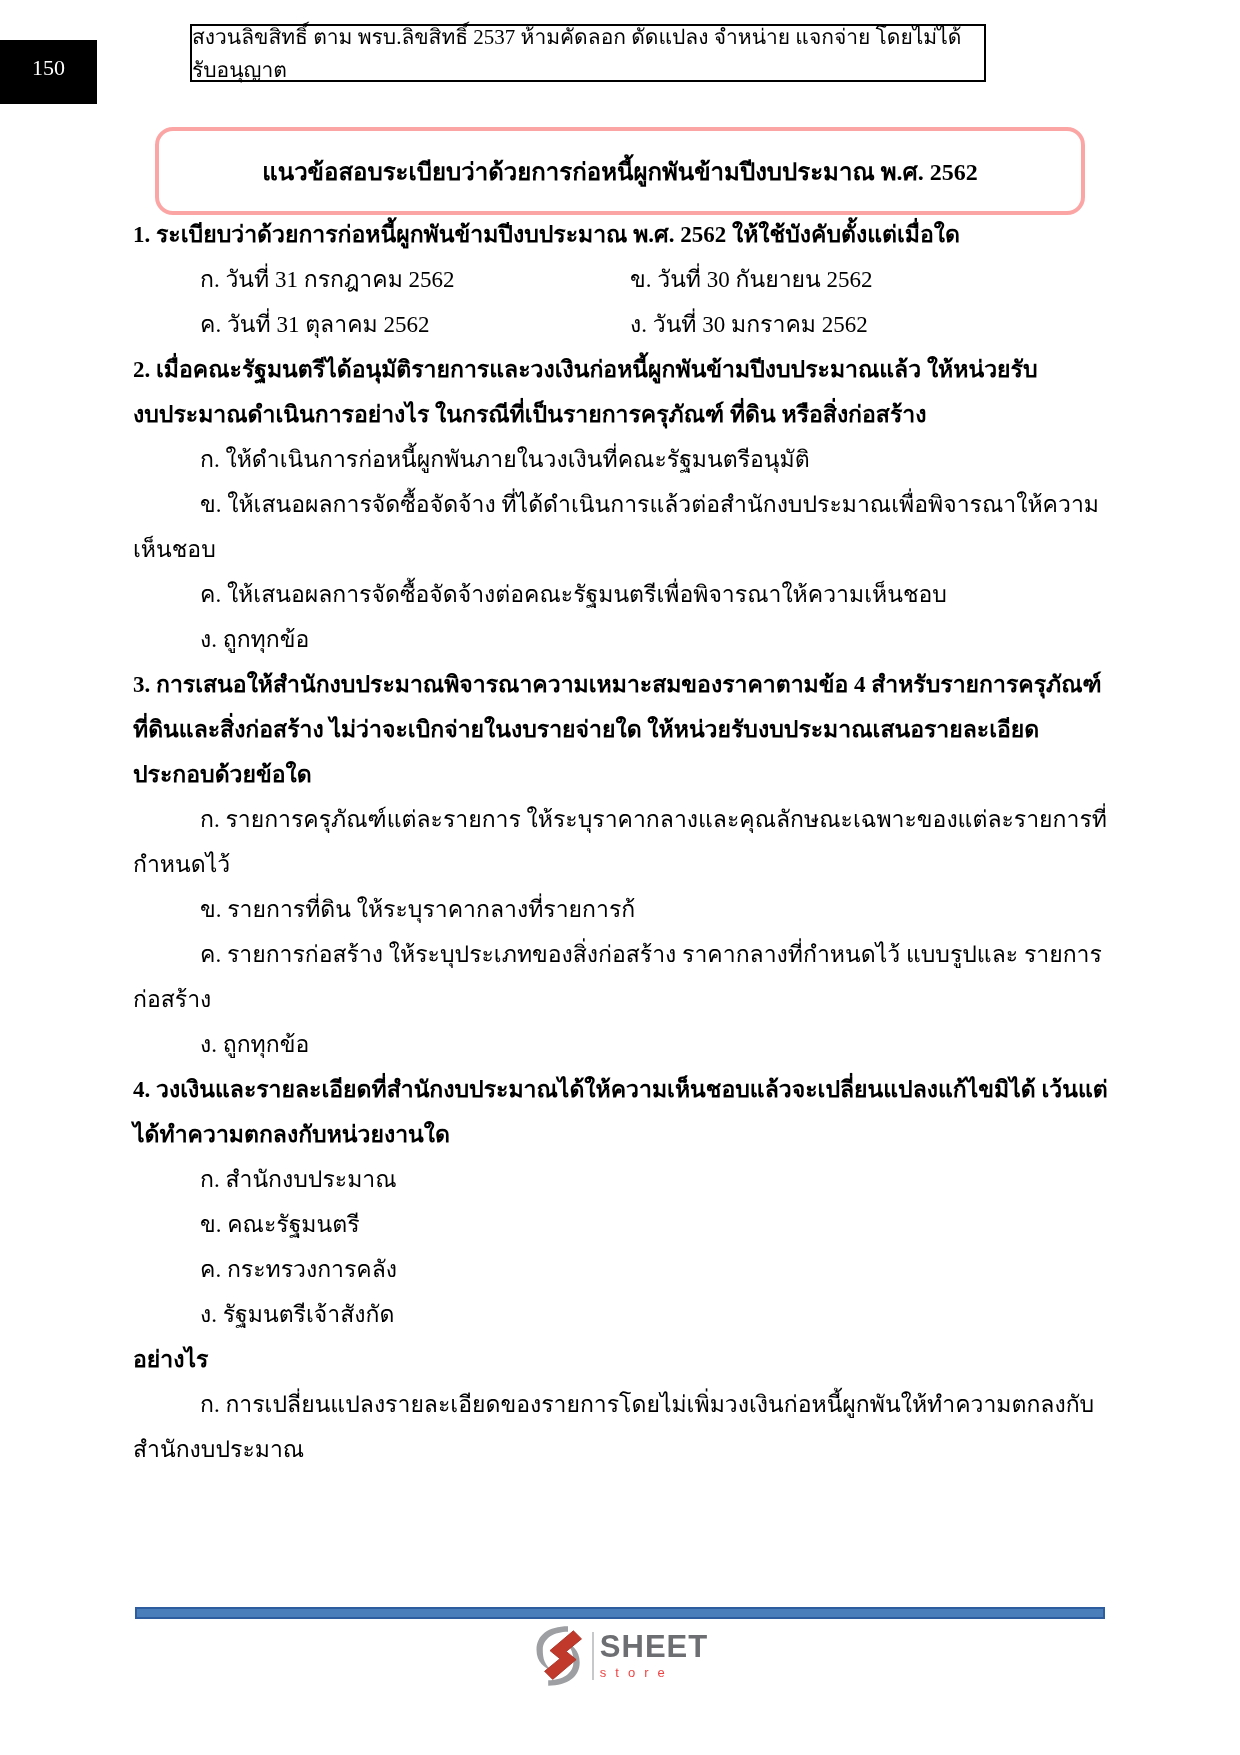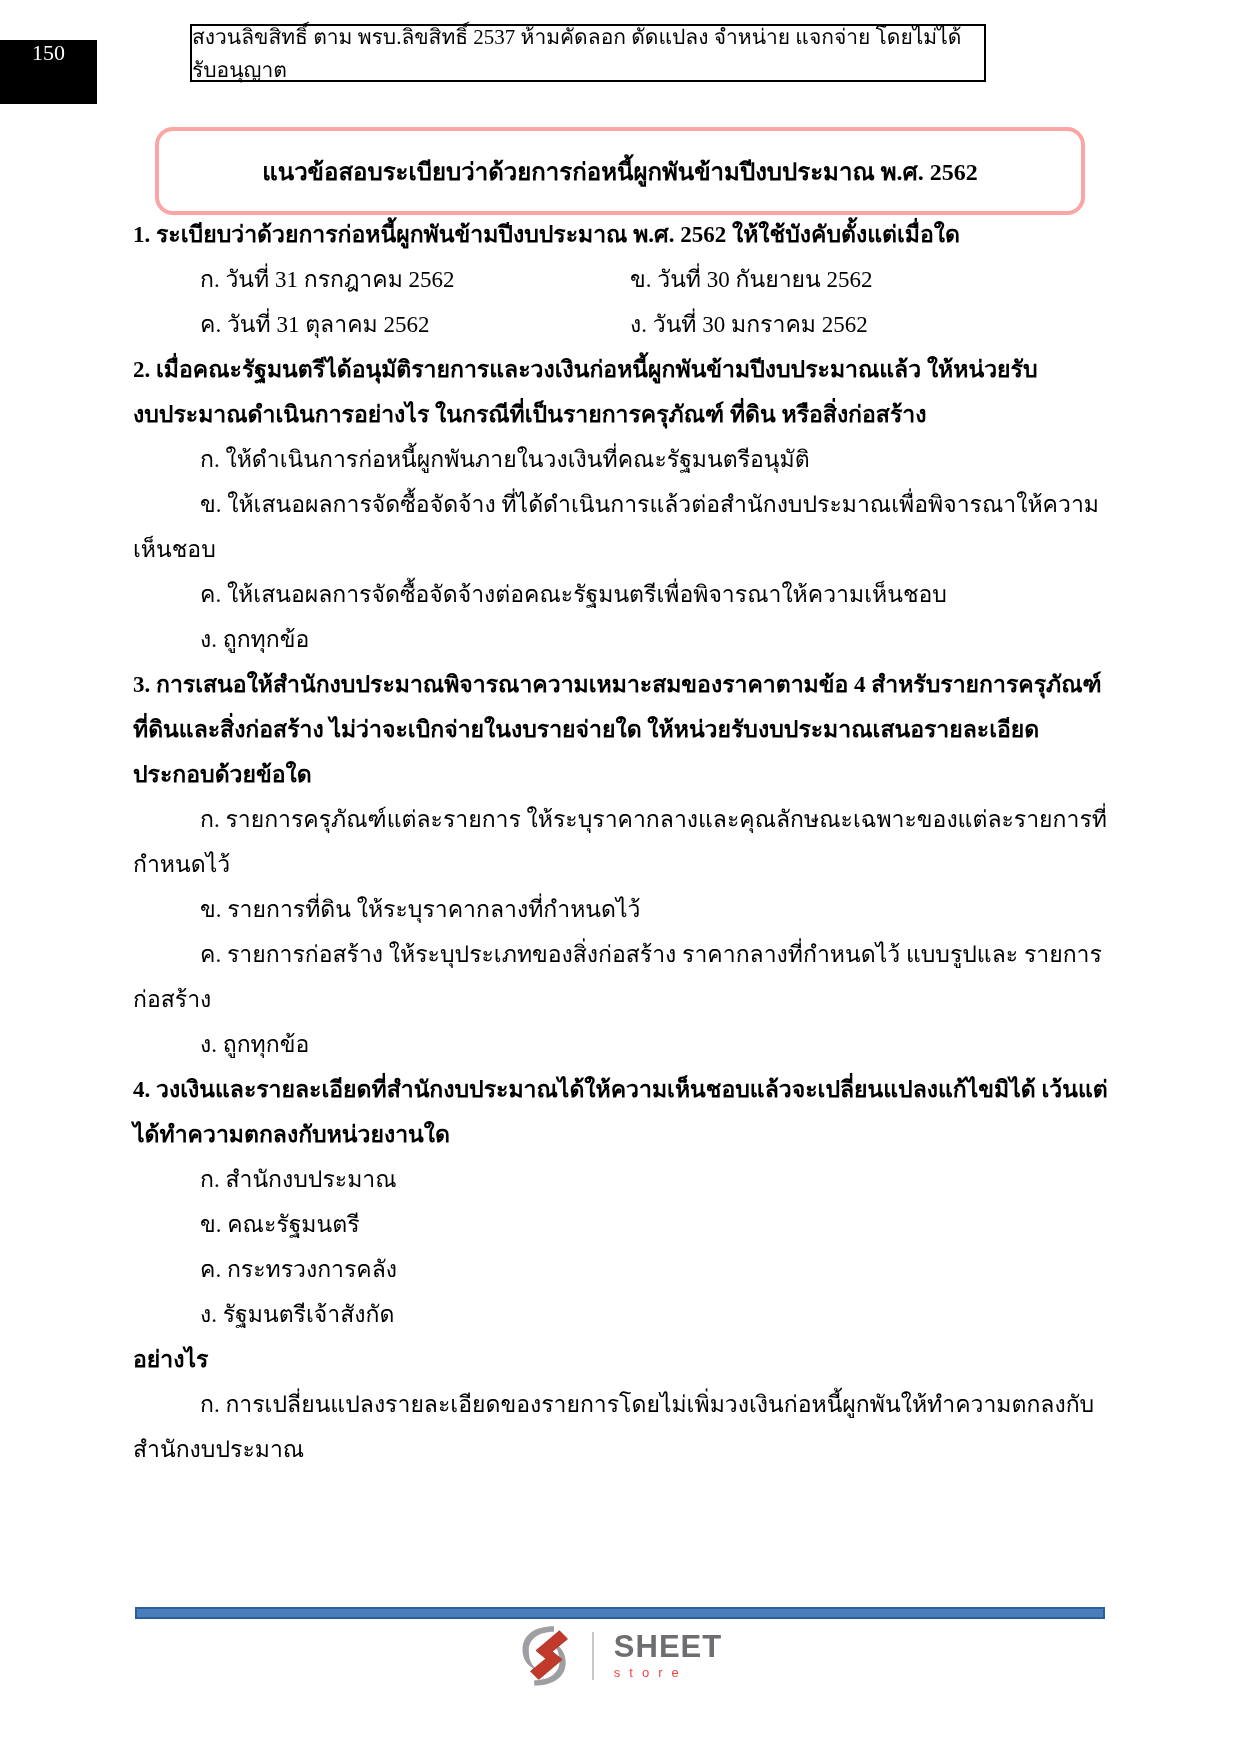--- a/index.html
+++ b/index.html
@@ -11,21 +11,21 @@
     background:#ffffff;
     font-family:"Liberation Serif","DejaVu Serif",serif;
     color:#000;
     overflow:hidden;
   }
   .page-number-box {
     position:absolute; left:0; top:40px;
     width:97px; height:64px;
     background:#000;
     color:#fff;
-    display:flex; align-items:flex-start; justify-content:center;
+    display:flex; align-items:center; justify-content:center;
     font-size:22px; padding-bottom:8px;
   }
   .copyright-box {
     position:absolute; left:190px; top:24px;
     width:796px; height:58px;
     border:2px solid #000;
     display:flex; align-items:center; justify-content:center;
     font-size:21px;
     background:#fff;
   }
@@ -55,21 +55,21 @@
   .footer-bar {
     position:absolute; left:135px; top:1607px;
     width:970px; height:12px;
     background:#4a7ebb;
     border:2px solid #2d5d9e;
   }
   .footer-logo {
     position:absolute; left:0; top:1624px;
     width:1240px;
     display:flex; align-items:center; justify-content:center;
-    gap:20px;
+    gap:6px;
   }
   .logo-mark { width:54px; height:64px; }
   .logo-divider { width:2px; height:48px; background:#c7c8ca; }
   .logo-text { display:flex; flex-direction:column; font-family:"Liberation Sans","DejaVu Sans",sans-serif; }
   .logo-name { font-size:31px; font-weight:bold; color:#6d6e71; letter-spacing:1px; line-height:30px; }
   .logo-sub { font-size:13px; color:#ef4444; letter-spacing:9px; margin-top:3px; }
 </style>
 </head>
 <body>
 
@@ -105,21 +105,21 @@
     <div class="line opt">ข. ให้เสนอผลการจัดซื้อจัดจ้าง ที่ได้ดำเนินการแล้วต่อสำนักงบประมาณเพื่อพิจารณาให้ความ</div>
     <div class="line cont">เห็นชอบ</div>
     <div class="line opt">ค. ให้เสนอผลการจัดซื้อจัดจ้างต่อคณะรัฐมนตรีเพื่อพิจารณาให้ความเห็นชอบ</div>
     <div class="line opt">ง. ถูกทุกข้อ</div>
 
     <div class="line q">3. การเสนอให้สำนักงบประมาณพิจารณาความเหมาะสมของราคาตามข้อ 4 สำหรับรายการครุภัณฑ์</div>
     <div class="line q">ที่ดินและสิ่งก่อสร้าง ไม่ว่าจะเบิกจ่ายในงบรายจ่ายใด ให้หน่วยรับงบประมาณเสนอรายละเอียด</div>
     <div class="line q">ประกอบด้วยข้อใด</div>
     <div class="line opt">ก. รายการครุภัณฑ์แต่ละรายการ ให้ระบุราคากลางและคุณลักษณะเฉพาะของแต่ละรายการที่</div>
     <div class="line cont">กำหนดไว้</div>
-    <div class="line opt">ข. รายการที่ดิน ให้ระบุราคากลางที่กำหนดไว้</div>
+    <div class="line opt">ข. รายการที่ดิน ให้ระบุราคากลางที่รายการก้</div>
     <div class="line opt">ค. รายการก่อสร้าง ให้ระบุประเภทของสิ่งก่อสร้าง ราคากลางที่กำหนดไว้ แบบรูปและ รายการ</div>
     <div class="line cont">ก่อสร้าง</div>
     <div class="line opt">ง. ถูกทุกข้อ</div>
 
     <div class="line q">4. วงเงินและรายละเอียดที่สำนักงบประมาณได้ให้ความเห็นชอบแล้วจะเปลี่ยนแปลงแก้ไขมิได้ เว้นแต่</div>
     <div class="line q">ได้ทำความตกลงกับหน่วยงานใด</div>
     <div class="line opt">ก. สำนักงบประมาณ</div>
     <div class="line opt">ข. คณะรัฐมนตรี</div>
     <div class="line opt">ค. กระทรวงการคลัง</div>
     <div class="line opt">ง. รัฐมนตรีเจ้าสังกัด</div>

